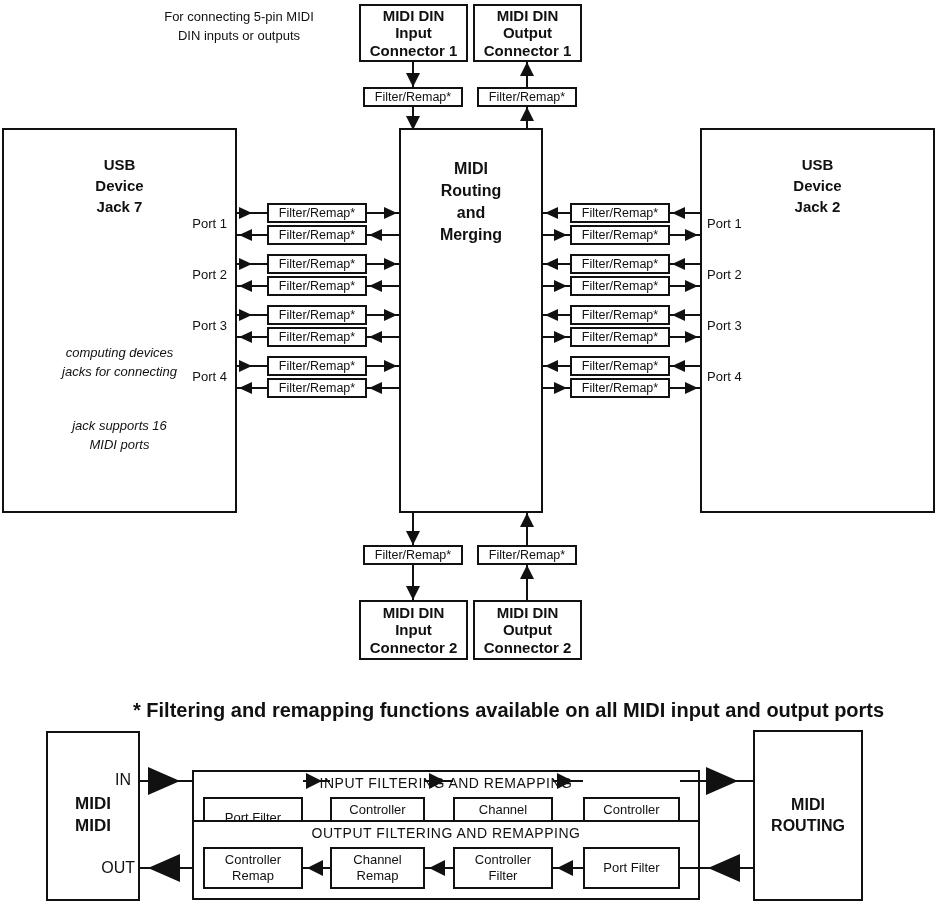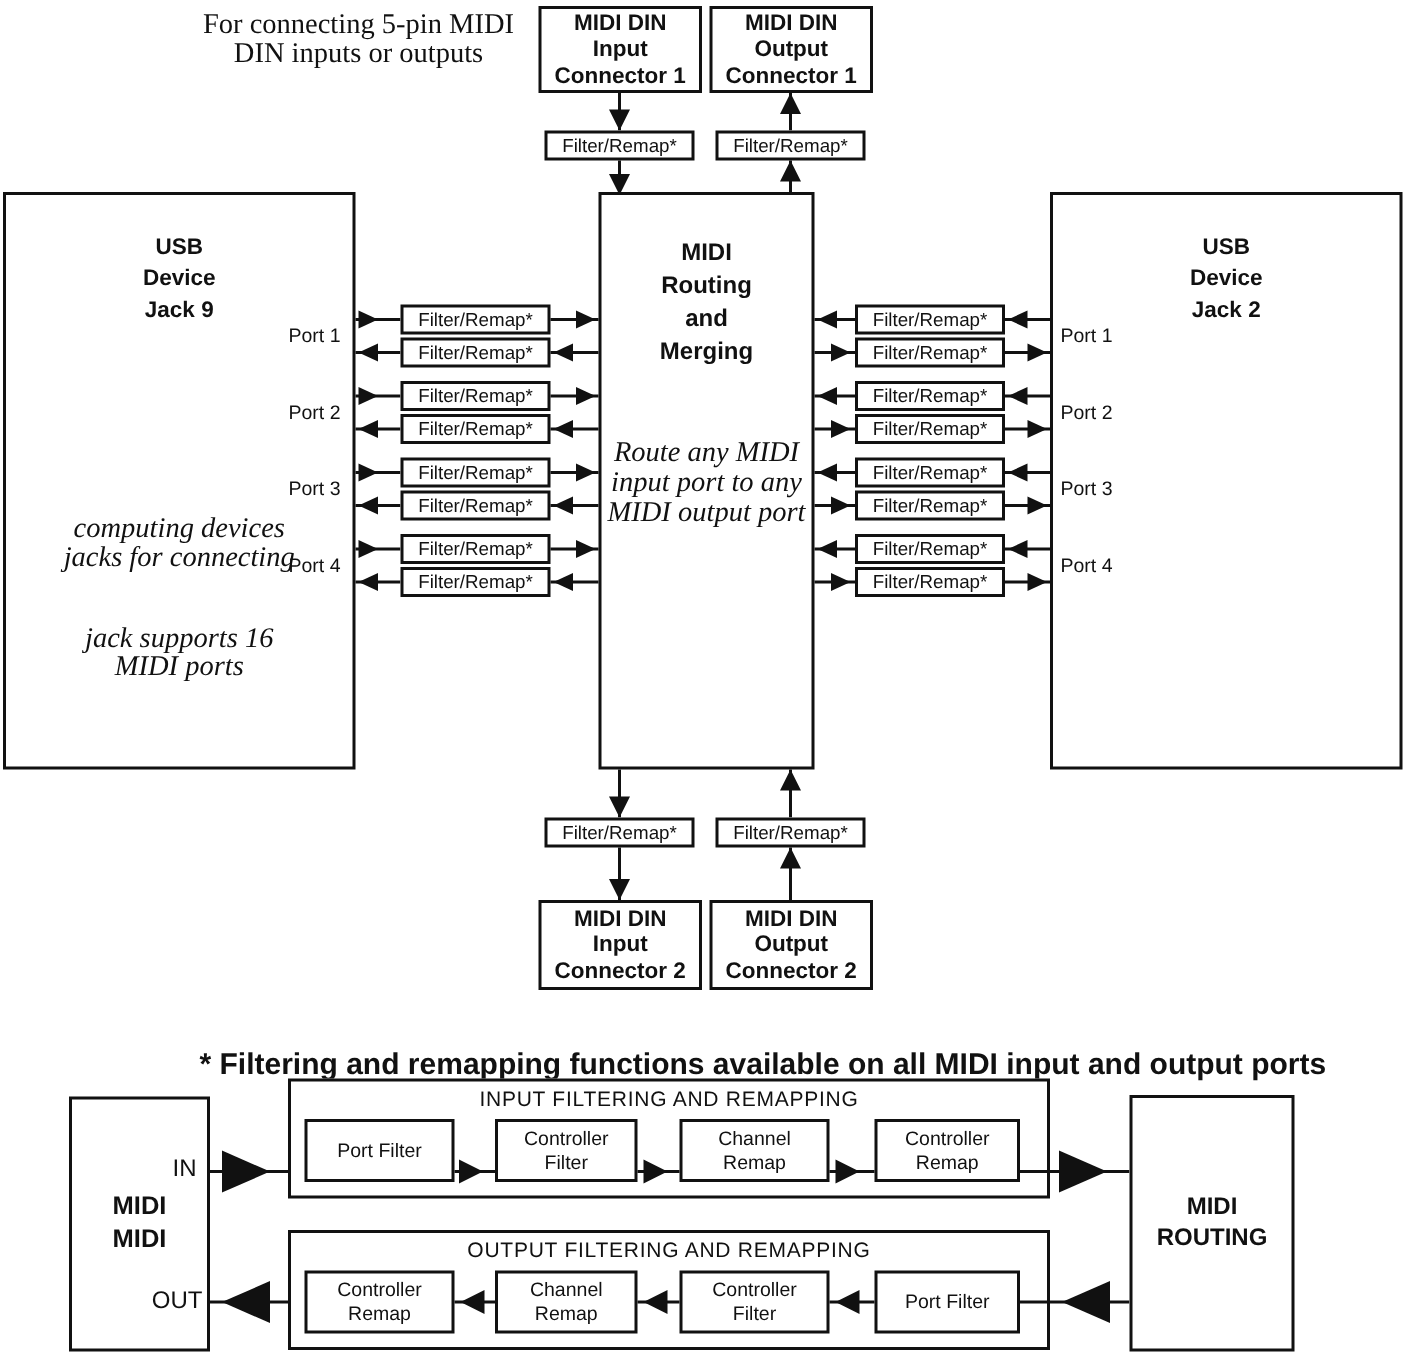--- a/index.html
+++ b/index.html
@@ -26,21 +26,21 @@
   .au  { border-left:7px solid transparent; border-right:7px solid transparent; border-bottom:14px solid #111; }
   .amr { border-top:8px solid transparent; border-bottom:8px solid transparent; border-left:16px solid #111; }
   .aml { border-top:8px solid transparent; border-bottom:8px solid transparent; border-right:16px solid #111; }
   .abr { border-top:14px solid transparent; border-bottom:14px solid transparent; border-left:32px solid #111; }
   .abl { border-top:14px solid transparent; border-bottom:14px solid transparent; border-right:32px solid #111; }
   .tblock { position:absolute; left:0; right:0; text-align:center; }
   .bold { font-weight:700; }
   .it { font-style:italic; }
   .plabel { position:absolute; font-size:13px; line-height:16px; white-space:nowrap; }
   .ctitle { position:absolute; left:0; right:0; top:3px; text-align:center; font-size:14px; letter-spacing:0.5px; }
-  .note { font-size:19px;font-family:Liberation Serif, serif; }
+  .note { font-size:13px; }
 </style>
 </head>
 <body>
 
 <div id="canvas">
 
   <div class="tblock note" style="left:122px;top:7px;width:234px;line-height:19px;position:absolute">
     <div>For connecting 5-pin MIDI</div>
     <div>DIN inputs or outputs</div>
   </div>
@@ -69,21 +69,21 @@
   <div class="box filter" style="left:477px;top:87px;width:100px;height:20px">
       <span>Filter/Remap*</span>
     </div>
   <div class="vline" style="left:526px;top:107px;height:23px"></div>
   <div class="arr au" style="left:520px;top:107px"></div>
 
   <div class="frame" style="left:2px;top:128px;width:235px;height:385px">
     <div class="tblock bold" style="top:24px;font-size:15px;line-height:21px">
       <div>USB</div>
       <div>Device</div>
-      <div>Jack 9</div>
+      <div>Jack 7</div>
     </div>
     <div class="tblock it note" style="top:213px;line-height:19px">
       <div>computing devices</div>
       <div>jacks for connecting</div>
     </div>
     <div class="tblock it note" style="top:286px;line-height:19px">
       <div>jack supports 16</div>
       <div>MIDI ports</div>
     </div>
     <span class="plabel" style="right:8px;top:86px">Port 1</span>
@@ -104,25 +104,20 @@
     <span class="plabel" style="left:5px;top:239px">Port 4</span>
   </div>
 
   <div class="frame" style="left:399px;top:128px;width:144px;height:385px">
     <div class="tblock bold" style="top:28px;font-size:16px;line-height:22px">
       <div>MIDI</div>
       <div>Routing</div>
       <div>and</div>
       <div>Merging</div>
     </div>
-    <div class="tblock it note" style="top:162px;line-height:20px">
-      <div>Route any MIDI</div>
-      <div>input port to any</div>
-      <div>MIDI output port</div>
-    </div>
   </div>
 
   <div class="hline" style="left:237px;top:212px;width:30px"></div>
   <div class="arr ar" style="left:239px;top:207px"></div>
   <div class="box filter" style="left:267px;top:203px;width:100px;height:20px">
       <span>Filter/Remap*</span>
     </div>
   <div class="hline" style="left:367px;top:212px;width:32px"></div>
   <div class="arr ar" style="left:384px;top:207px"></div>
 
@@ -282,21 +277,21 @@
     </div>
     <span style="position:absolute;right:3px;top:126px;font-size:16px">OUT</span>
   </div>
 
   <div class="hline" style="left:140px;top:780px;width:63px"></div>
   <div class="arr abr" style="left:148px;top:767px"></div>
 
   <div class="hline" style="left:140px;top:867px;width:63px"></div>
   <div class="arr abl" style="left:148px;top:854px"></div>
 
-  <div class="frame" style="left:192px;top:719px;width:508px;height:80px">
+  <div class="frame" style="left:192px;top:770px;width:508px;height:80px">
     <div class="ctitle">INPUT FILTERING AND REMAPPING</div>
     <div class="box chain" style="left:9px;top:25px;width:100px;height:42px">
       <div>Port Filter</div>
     </div>
     <div class="box chain" style="left:136px;top:25px;width:95px;height:42px">
       <div>Controller</div>
       <div>Filter</div>
     </div>
     <div class="box chain" style="left:259px;top:25px;width:100px;height:42px">
       <div>Channel</div>

